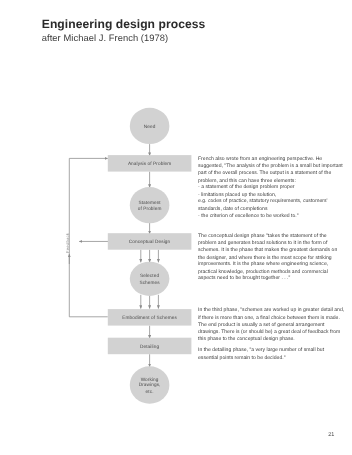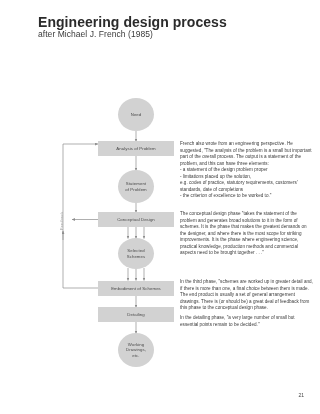--- a/index.html
+++ b/index.html
@@ -17,21 +17,21 @@
   }
 
   
   #header {
     position: absolute;
     left: 38px;
     top: 16px;
     width: 250px;
   }
   #title {
-    font-size: 14px;
+    font-size: 11px;
     font-weight: bold;
     color: #2b2b2b;
     line-height: 12px;
     letter-spacing: 0.05px;
   }
   #subtitle {
     font-size: 8.5px;
     font-weight: normal;
     color: #3a3a3a;
     line-height: 12px;
@@ -110,21 +110,21 @@
     bottom: 16px;
     font-size: 5px;
     color: #444444;
   }
 </style>
 </head>
 <body>
 
 <div id="header">
   <div id="title">Engineering design process</div>
-  <div id="subtitle">after Michael J. French (1985)</div>
+  <div id="subtitle">after Michael J. French (1978)</div>
 </div>
 
 <div id="flow">
 
   <svg id="wires" width="320" height="414">
     <defs>
       <marker id="ah" markerWidth="5" markerHeight="5" refX="4.2" refY="2" orient="auto">
         <path d="M0,0 L4.4,2 L0,4 z" fill="#8c8c8c"></path>
       </marker>
     </defs>

